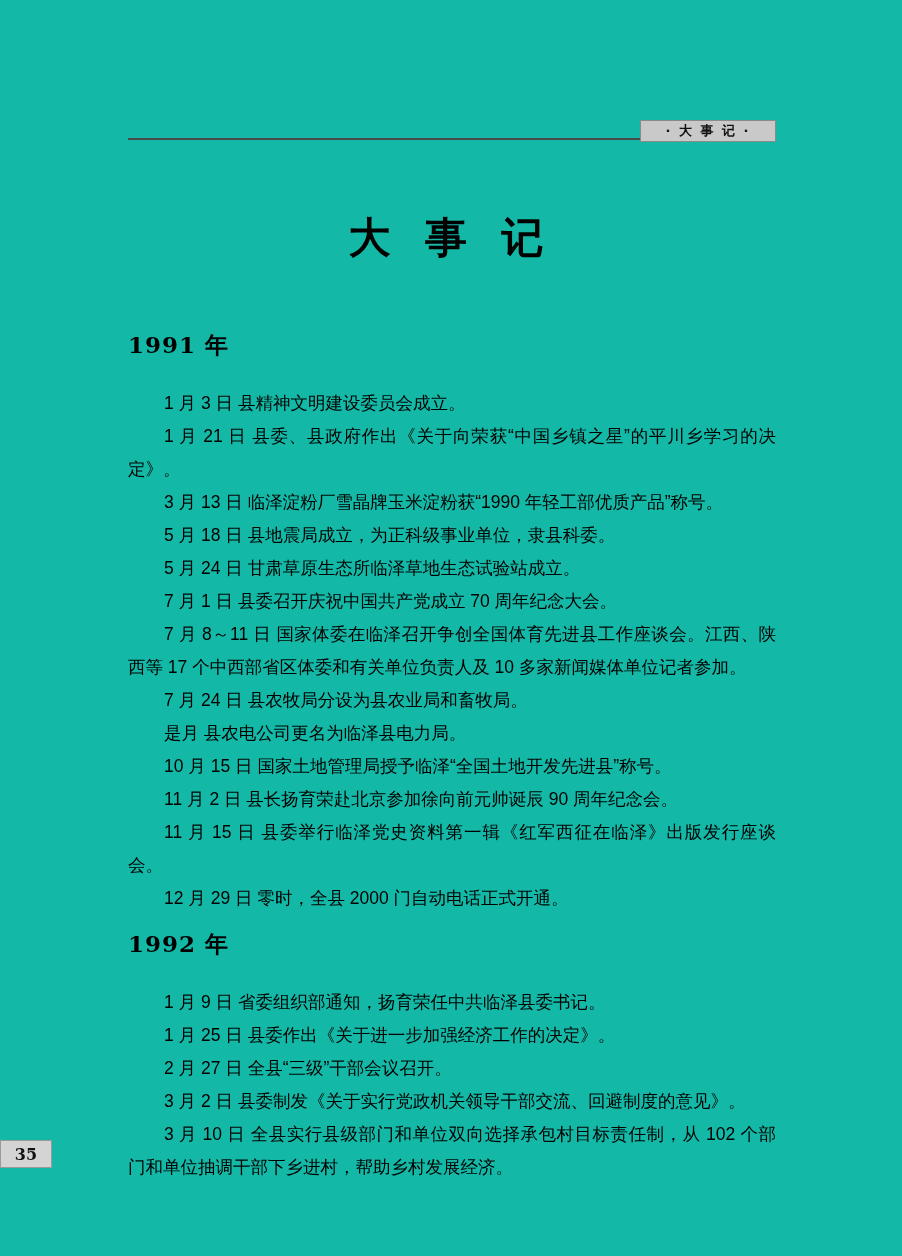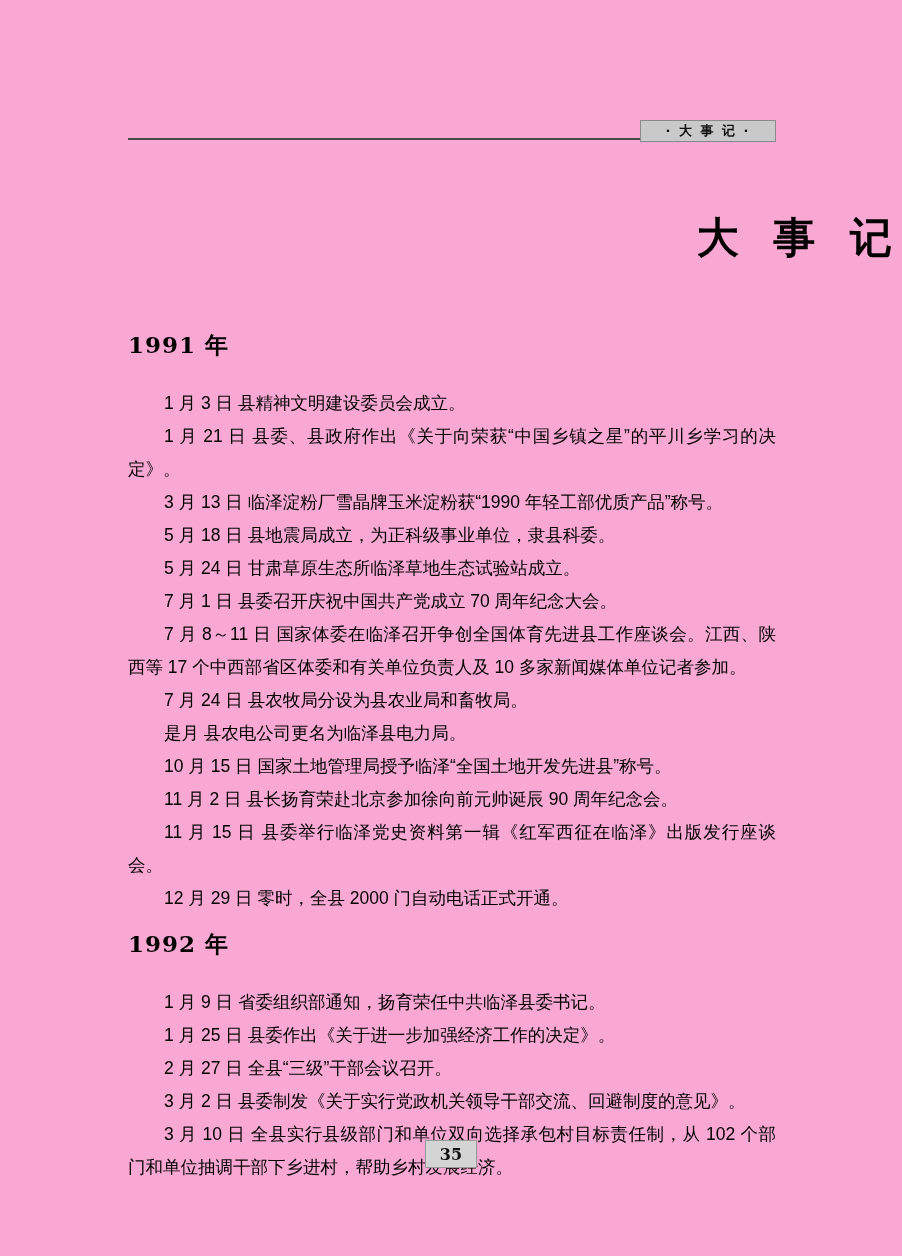--- a/index.html
+++ b/index.html
@@ -7,21 +7,21 @@
     padding: 0;
     background: #ffffff;
   }
   body {
     font-family: "Liberation Serif", "DejaVu Serif", serif;
   }
   .page {
     position: relative;
     width: 902px;
     height: 1256px;
-    background: #f9a8d4;
+    background: #14b8a6;
     overflow: hidden;
     box-sizing: border-box;
   }
 
   
   .header-area {
     position: absolute;
     left: 128px;
     top: 120px;
     width: 648px;
@@ -53,21 +53,21 @@
     color: #111111;
     letter-spacing: 2px;
   }
 
   
   .doc-title {
     position: absolute;
     left: 0;
     top: 210px;
     width: 902px;
-    text-align: right;
+    text-align: center;
     font-family: "DejaVu Serif", "Liberation Serif", serif;
     font-size: 42px;
     font-weight: bold;
     letter-spacing: 10px;
     color: #000000;
   }
   .year-heading {
     text-align: left;
     font-family: "DejaVu Serif", "Liberation Serif", serif;
     font-size: 23px;
@@ -95,21 +95,20 @@
   .section-gap-top { margin-top: 14px; }
   .section-gap-bottom { margin-bottom: 26px; }
 
   
   .folio {
     position: absolute;
     left: 0;
     top: 1140px;
     width: 902px;
     display: flex;
-    justify-content: center;
   }
   .folio-box {
     min-width: 34px;
     height: 26px;
     padding: 0 8px;
     background: #d4d4d4;
     border: 1px solid #9a9a9a;
     display: flex;
     align-items: center;
     justify-content: center;

